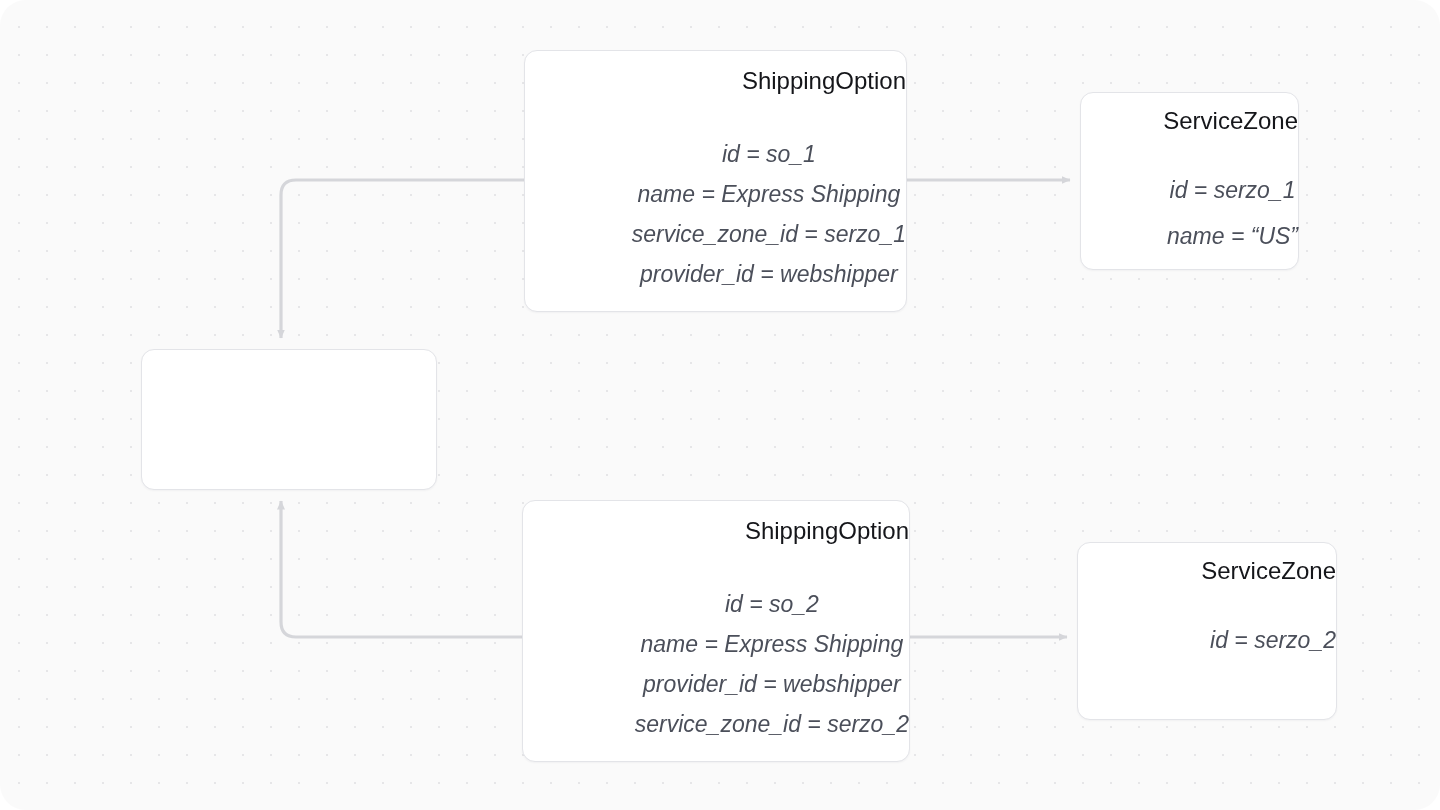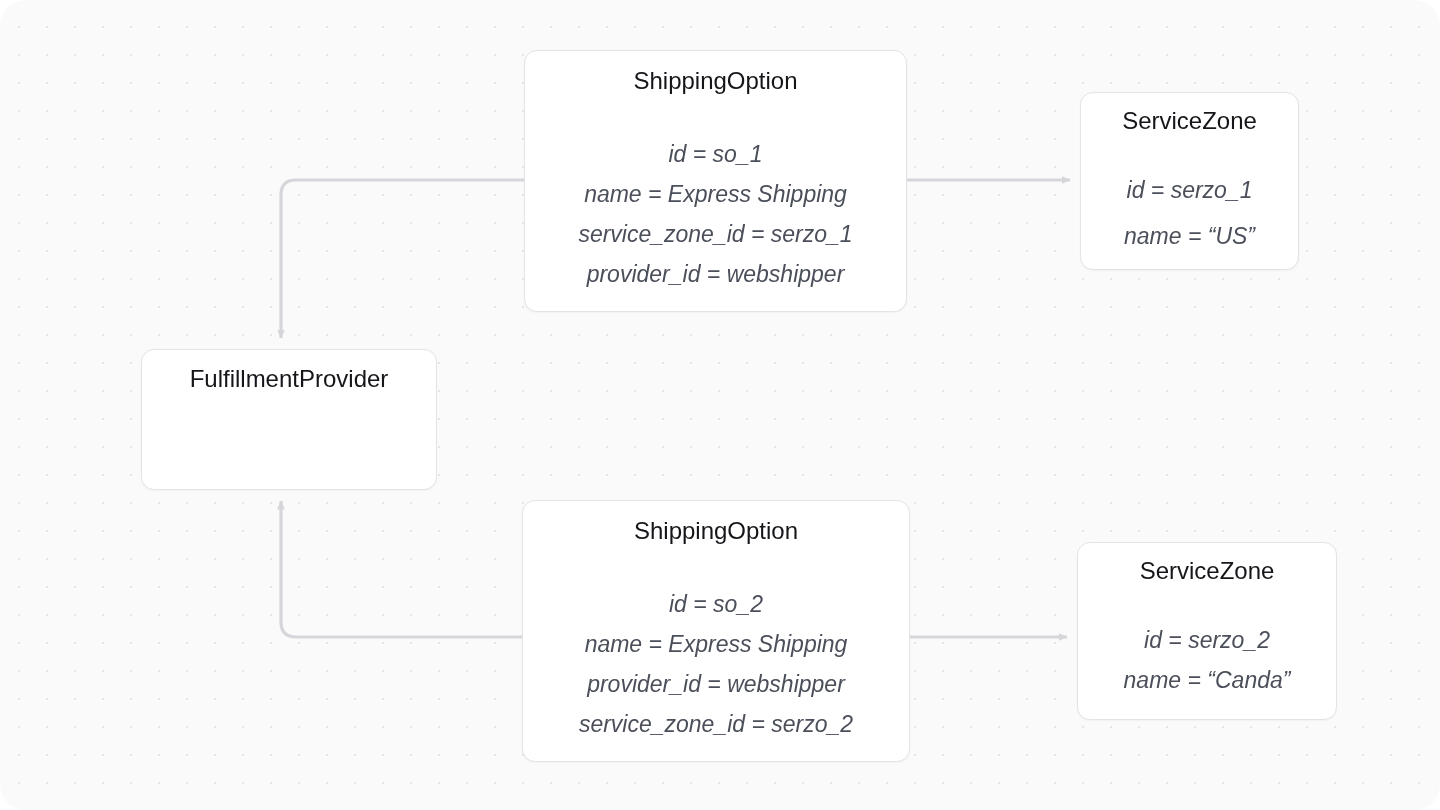--- a/index.html
+++ b/index.html
@@ -34,21 +34,21 @@
 
   .node {
     position: absolute;
     box-sizing: border-box;
     background: #ffffff;
     border: 1px solid #e3e4e8;
     border-radius: 13px;
     box-shadow: 0 1px 2px rgba(16,24,40,0.04);
     display: flex;
     flex-direction: column;
-    align-items: center;
+    align-items: flex-end;
   }
 
   .node-title {
     color: #15161a;
     font-size: 24px;
     line-height: 28px;
     font-weight: 400;
     text-align: center;
     white-space: nowrap;
   }
@@ -137,34 +137,32 @@
 
   <div class="node" id="node-service-zone-1">
     <div class="node-title">ServiceZone</div>
     <div class="node-props">
       <div class="node-prop">id = serzo_1</div>
       <div class="node-prop">name = “US”</div>
     </div>
   </div>
 
   <div class="node" id="node-fulfillment-provider">
-    <div class="node-title">FulfillmentProvider</div>
   </div>
 
   <div class="node" id="node-shipping-option-2">
     <div class="node-title">ShippingOption</div>
     <div class="node-props">
       <div class="node-prop">id = so_2</div>
       <div class="node-prop">name = Express Shipping</div>
       <div class="node-prop">provider_id = webshipper</div>
       <div class="node-prop">service_zone_id = serzo_2</div>
     </div>
   </div>
 
   <div class="node" id="node-service-zone-2">
     <div class="node-title">ServiceZone</div>
     <div class="node-props">
       <div class="node-prop">id = serzo_2</div>
-      <div class="node-prop">name = “Canda”</div>
     </div>
   </div>
 
 </div>
 
 </body></html>

